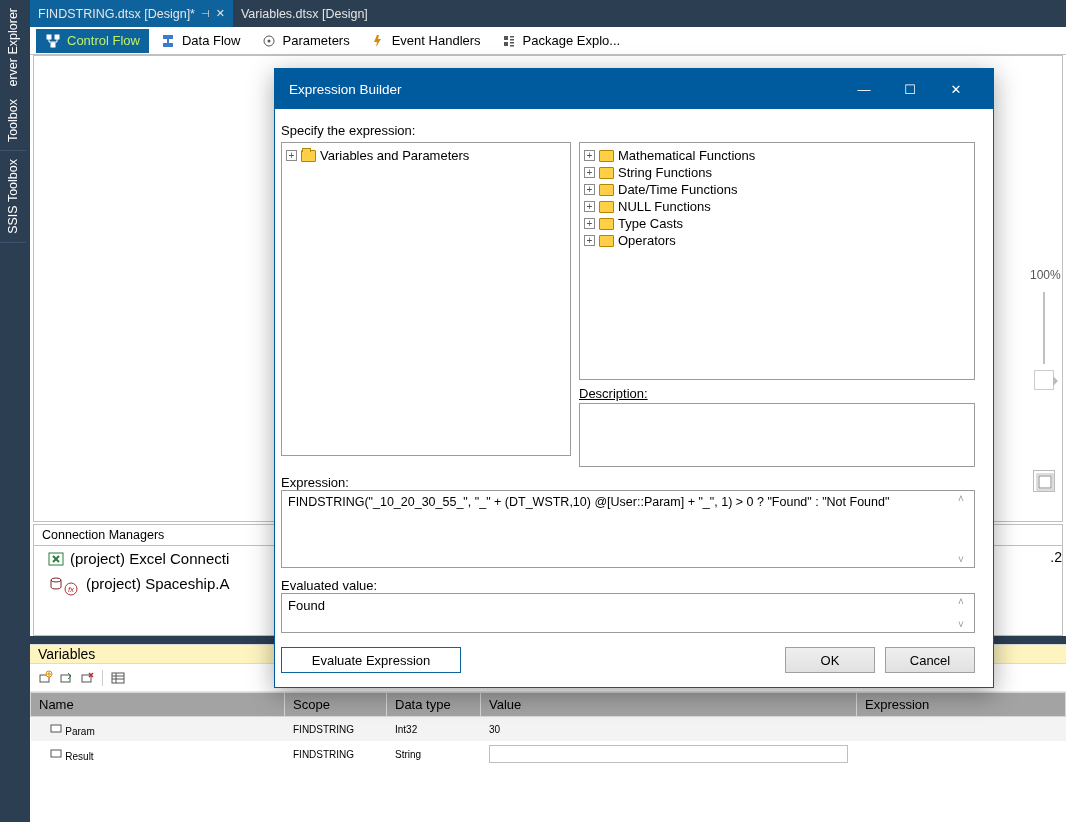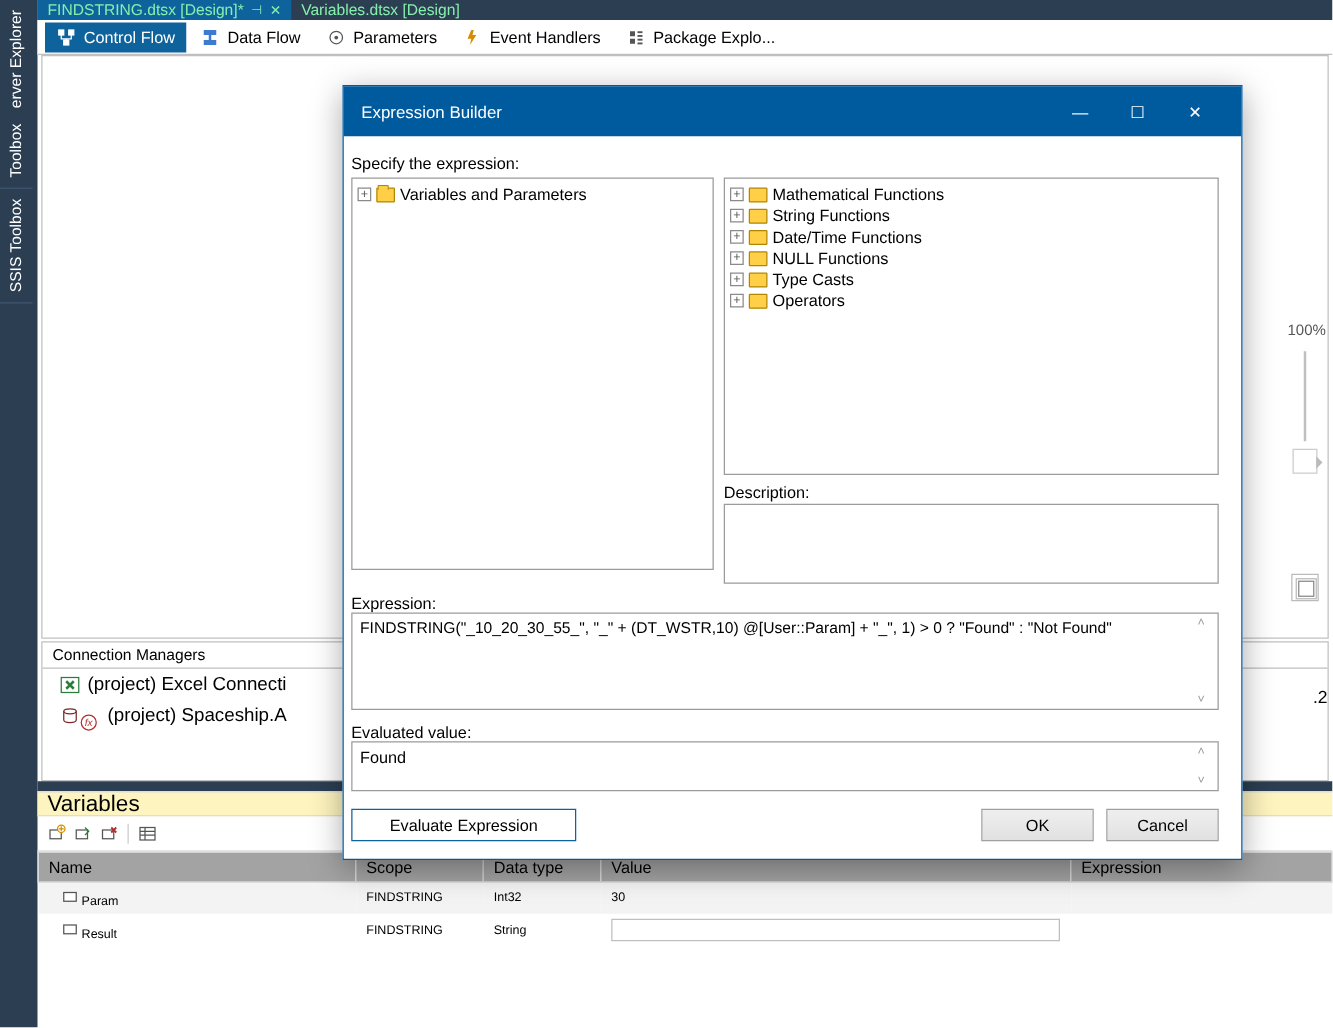--- a/index.html
+++ b/index.html
@@ -8,30 +8,30 @@
 
   
   .left-rail { position:absolute; left:0; top:0; width:30px; height:822px; background:#2b3e52; }
   .left-rail .vert-tab { writing-mode:vertical-rl; transform:rotate(180deg); color:#fff; text-align:center; padding:8px 6px; font-size:12.5px; border-top:1px solid #405671; }
   .left-rail .vert-tab:first-child { border-top:none; padding-top:4px;}
 
   
   .main { position:absolute; left:30px; top:0; width:1036px; height:822px; }
 
   
-  .doc-tabs { height:16px; background:#2b3e52; display:flex; align-items:stretch; color:#86efac; font-size:12.5px; }
+  .doc-tabs { height:27px; background:#2b3e52; display:flex; align-items:stretch; color:#e5e5e5; font-size:12.5px; }
   .doc-tabs .tab { display:flex; align-items:center; padding:0 8px; gap:6px; }
   .doc-tabs .tab.active { background:#0e639c; }
   .doc-tabs .close-x { font-size:11px; cursor:pointer; }
   .doc-tabs .pin { font-size:10px; }
 
   
   .design-nav { height:28px; border-bottom:1px solid #c0c0c0; background:#fff; display:flex; align-items:center; padding-left:6px; font-size:13px; }
   .design-nav .itm { display:flex; align-items:center; gap:6px; padding:3px 8px; margin-right:2px; border:1px solid transparent; }
-  .design-nav .itm.sel { background:#0e639c; color:#ffffff; }
+  .design-nav .itm.sel { background:#0e639c; color:#bef264; }
   .ico { width:16px; height:16px; display:inline-flex; align-items:center; justify-content:center; font-size:12px; }
 
   
   .canvas { height:467px; border:1px solid #c0c0c0; margin:0 3px; background:#fff; position:relative; }
 
   
   .right-tools { position:absolute; right:4px; top:212px; width:28px; text-align:center; font-size:12px; color:#555; }
   .right-tools .pct { margin-bottom:10px; }
   .right-tools .marker { width:20px; height:20px; margin-left:4px; background:#fff; border:1px solid #ccc; position:relative; }
   .right-tools .marker::after { content:""; position:absolute; left:100%; top:5px; border:5px solid transparent; border-left-color:#bbb; }
@@ -41,21 +41,21 @@
   .conn-mgr { margin:2px 3px 0 3px; border:1px solid #c0c0c0; background:#fff; height:112px; }
   .conn-mgr .hdr { padding:3px 8px; font-size:12.5px; }
   .conn-mgr .item { display:flex; align-items:center; gap:6px; padding:4px 8px 4px 14px; font-size:15px; }
   .sep-line { height:1px; background:#c0c0c0; margin:0 3px; }
 
   
   .dark-bar { height:8px; background:#2b3e52; }
 
   
   .vars-hdr { background:#fef4bf; height:20px; display:flex; align-items:center; padding-left:8px; border-top:1px solid #dcdcdc; border-bottom:1px solid #dcdcdc;}
-  .vars-hdr span { font-size:18px; }
+  .vars-hdr span { font-size:14px; }
 
   .vars-toolbar { height:28px; display:flex; align-items:center; gap:3px; padding-left:6px; border-bottom:1px solid #e5e5e5;}
   .vars-toolbar .tb { width:18px; height:18px; display:flex; align-items:center; justify-content:center; font-size:13px; }
   .vars-toolbar .sep { width:1px; height:16px; background:#ccc; margin:0 3px;}
 
   .grid { width:100%; border-collapse:collapse; }
   .grid th { text-align:left; font-weight:normal; padding:4px 8px; border:1px solid #d7d7d7; background:#a3a3a3; font-size:13px;}
   .grid td { padding:4px 8px; border-right:1px solid transparent; font-size:10px;}
   .grid tr.alt td { background:#f3f3f3; }
   .grid .rowicon { width:22px; padding-left:10px;}
@@ -72,21 +72,21 @@
   .dlg-body .lbl { font-size:13px; margin-bottom:4px; }
 
   .two-panes { display:flex; gap:8px; }
   .pane { border:1px solid #9b9b9b; height:314px; background:#fff; overflow:auto; }
   .pane.left { width:290px; }
   .tree-area { flex:1; padding:4px 4px; }
   .tree-row { display:flex; align-items:center; gap:4px; padding:1px 0; font-size:13px; }
   .exp { width:11px; height:11px; border:1px solid #8a8a8a; display:inline-flex; align-items:center; justify-content:center; font-size:10px; line-height:9px; color:#555; background:#fff; }
   .folder { width:15px; height:12px; background:#ffcf48; border:1px solid #b18600; border-radius:1px; display:inline-block; position:relative;}
   .folder.open::before{content:"";position:absolute;top:-3px;left:0;width:7px;height:3px;background:#ffcf48;border:1px solid #b18600;border-bottom:none;border-radius:1px 1px 0 0;}
-  .desc-lbl { margin-top:6px; font-size:13px; }
+  .desc-lbl { margin-top:6px; font-size:13px;text-decoration:underline; }
   .desc-box { height:64px; border:1px solid #9b9b9b; background:#fff; margin-top:2px; }
 
   .expr-lbl { margin-top:8px; font-size:13px; }
   .expr-box { height:78px; border:1px solid #9b9b9b; padding:4px 6px; font-size:12.5px; font-family:"Segoe UI",sans-serif; position:relative; background:#fff;}
   .scroll-hint { position:absolute; right:2px; bottom:2px; top:2px; width:14px; display:flex; flex-direction:column; justify-content:space-between; color:#999; font-size:10px;}
   .eval-lbl { margin-top:10px; font-size:13px; }
   .eval-box { height:40px; border:1px solid #9b9b9b; padding:4px 6px; font-size:13px; position:relative; background:#fff;}
 
   .dlg-buttons { display:flex; align-items:center; margin-top:14px; }
   .dlg-buttons .spacer { flex:1; }

